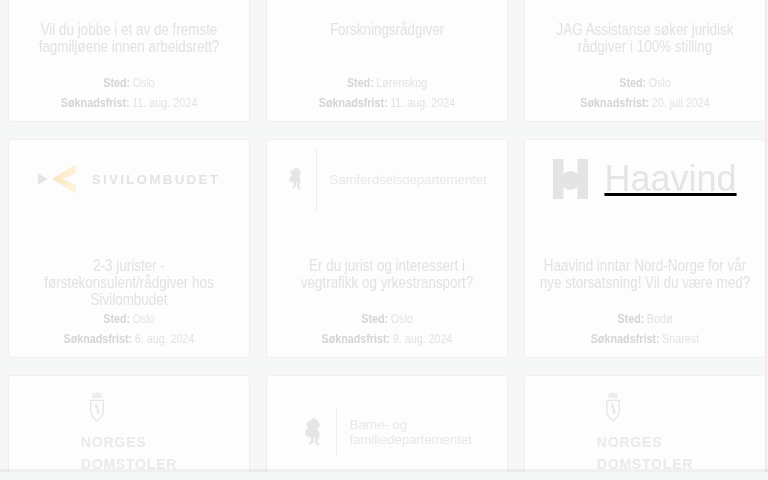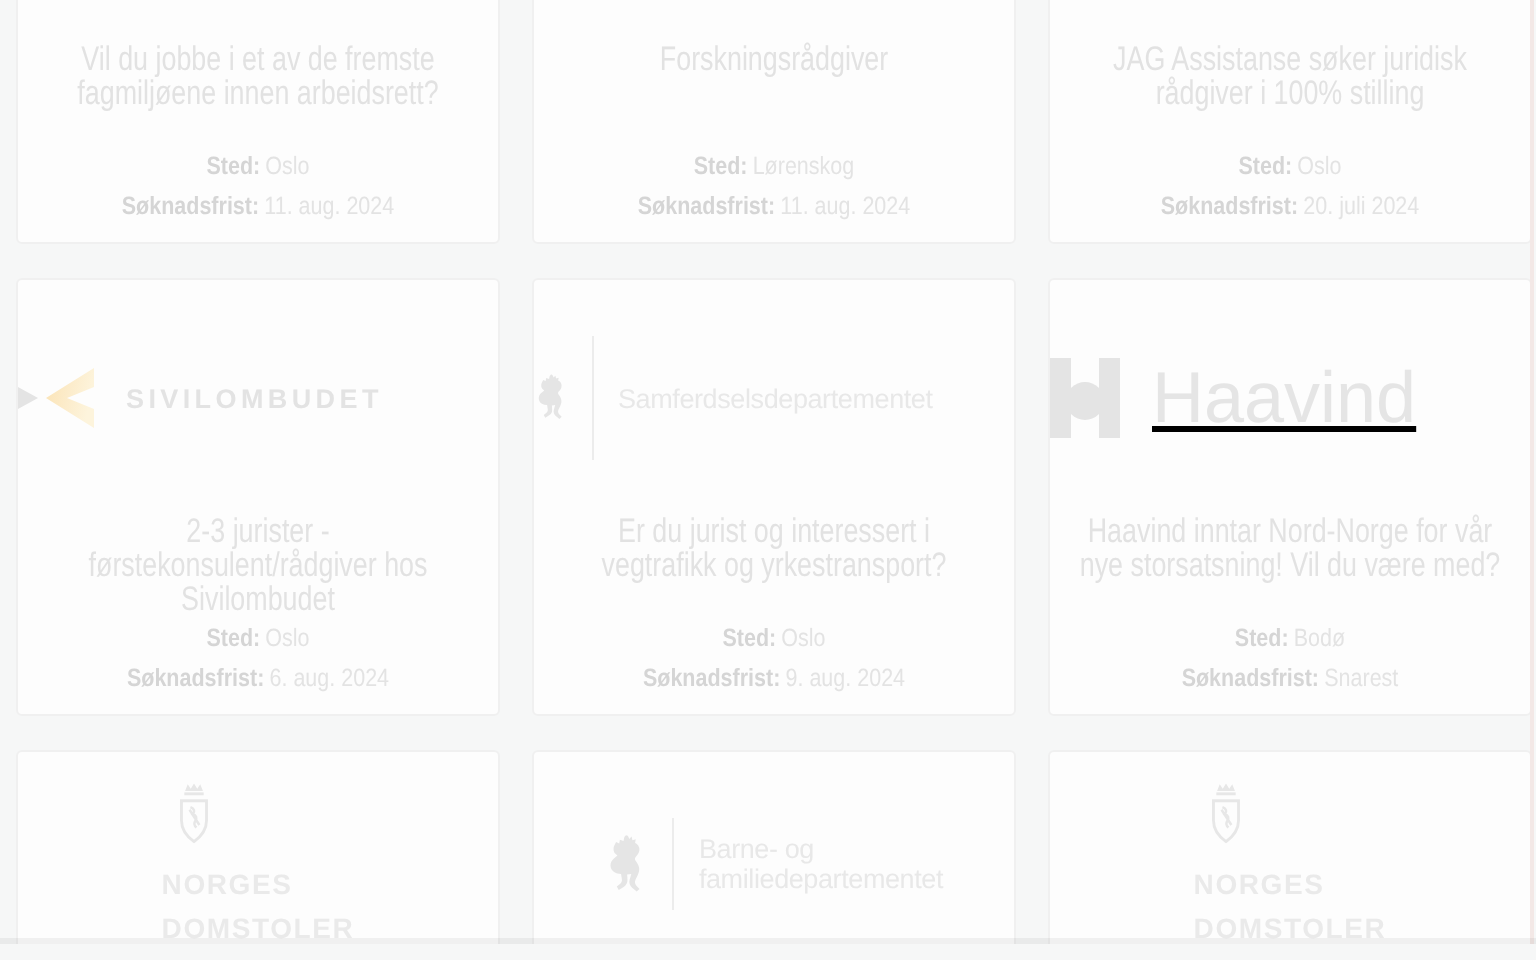--- a/index.html
+++ b/index.html
@@ -21,22 +21,22 @@
   }
   .card {
     position:relative;
     background:#fdfdfd;
     border:1px solid #f0f0f0;
     border-radius:3px;
     box-sizing:border-box;
     cursor:pointer;
   }
   .logo-box {
-    position:absolute; top:20px; left:0; right:0; height:78px;
-    display:flex; align-items:center; justify-content:flex-start;
+    position:absolute; top:0; left:0; right:0; height:78px;
+    display:flex; align-items:center; justify-content:center;
   }
   .title {
     position:absolute; top:117px; left:50%; width:272px; margin-left:-136px;
     transform:scaleX(0.79); transform-origin:50% 0;
     text-align:center;
     font-size:17px; line-height:17px;
     color:#e2e2e2;
   }
   .meta {
     position:absolute; top:172px; left:50%; width:280px; margin-left:-140px;

